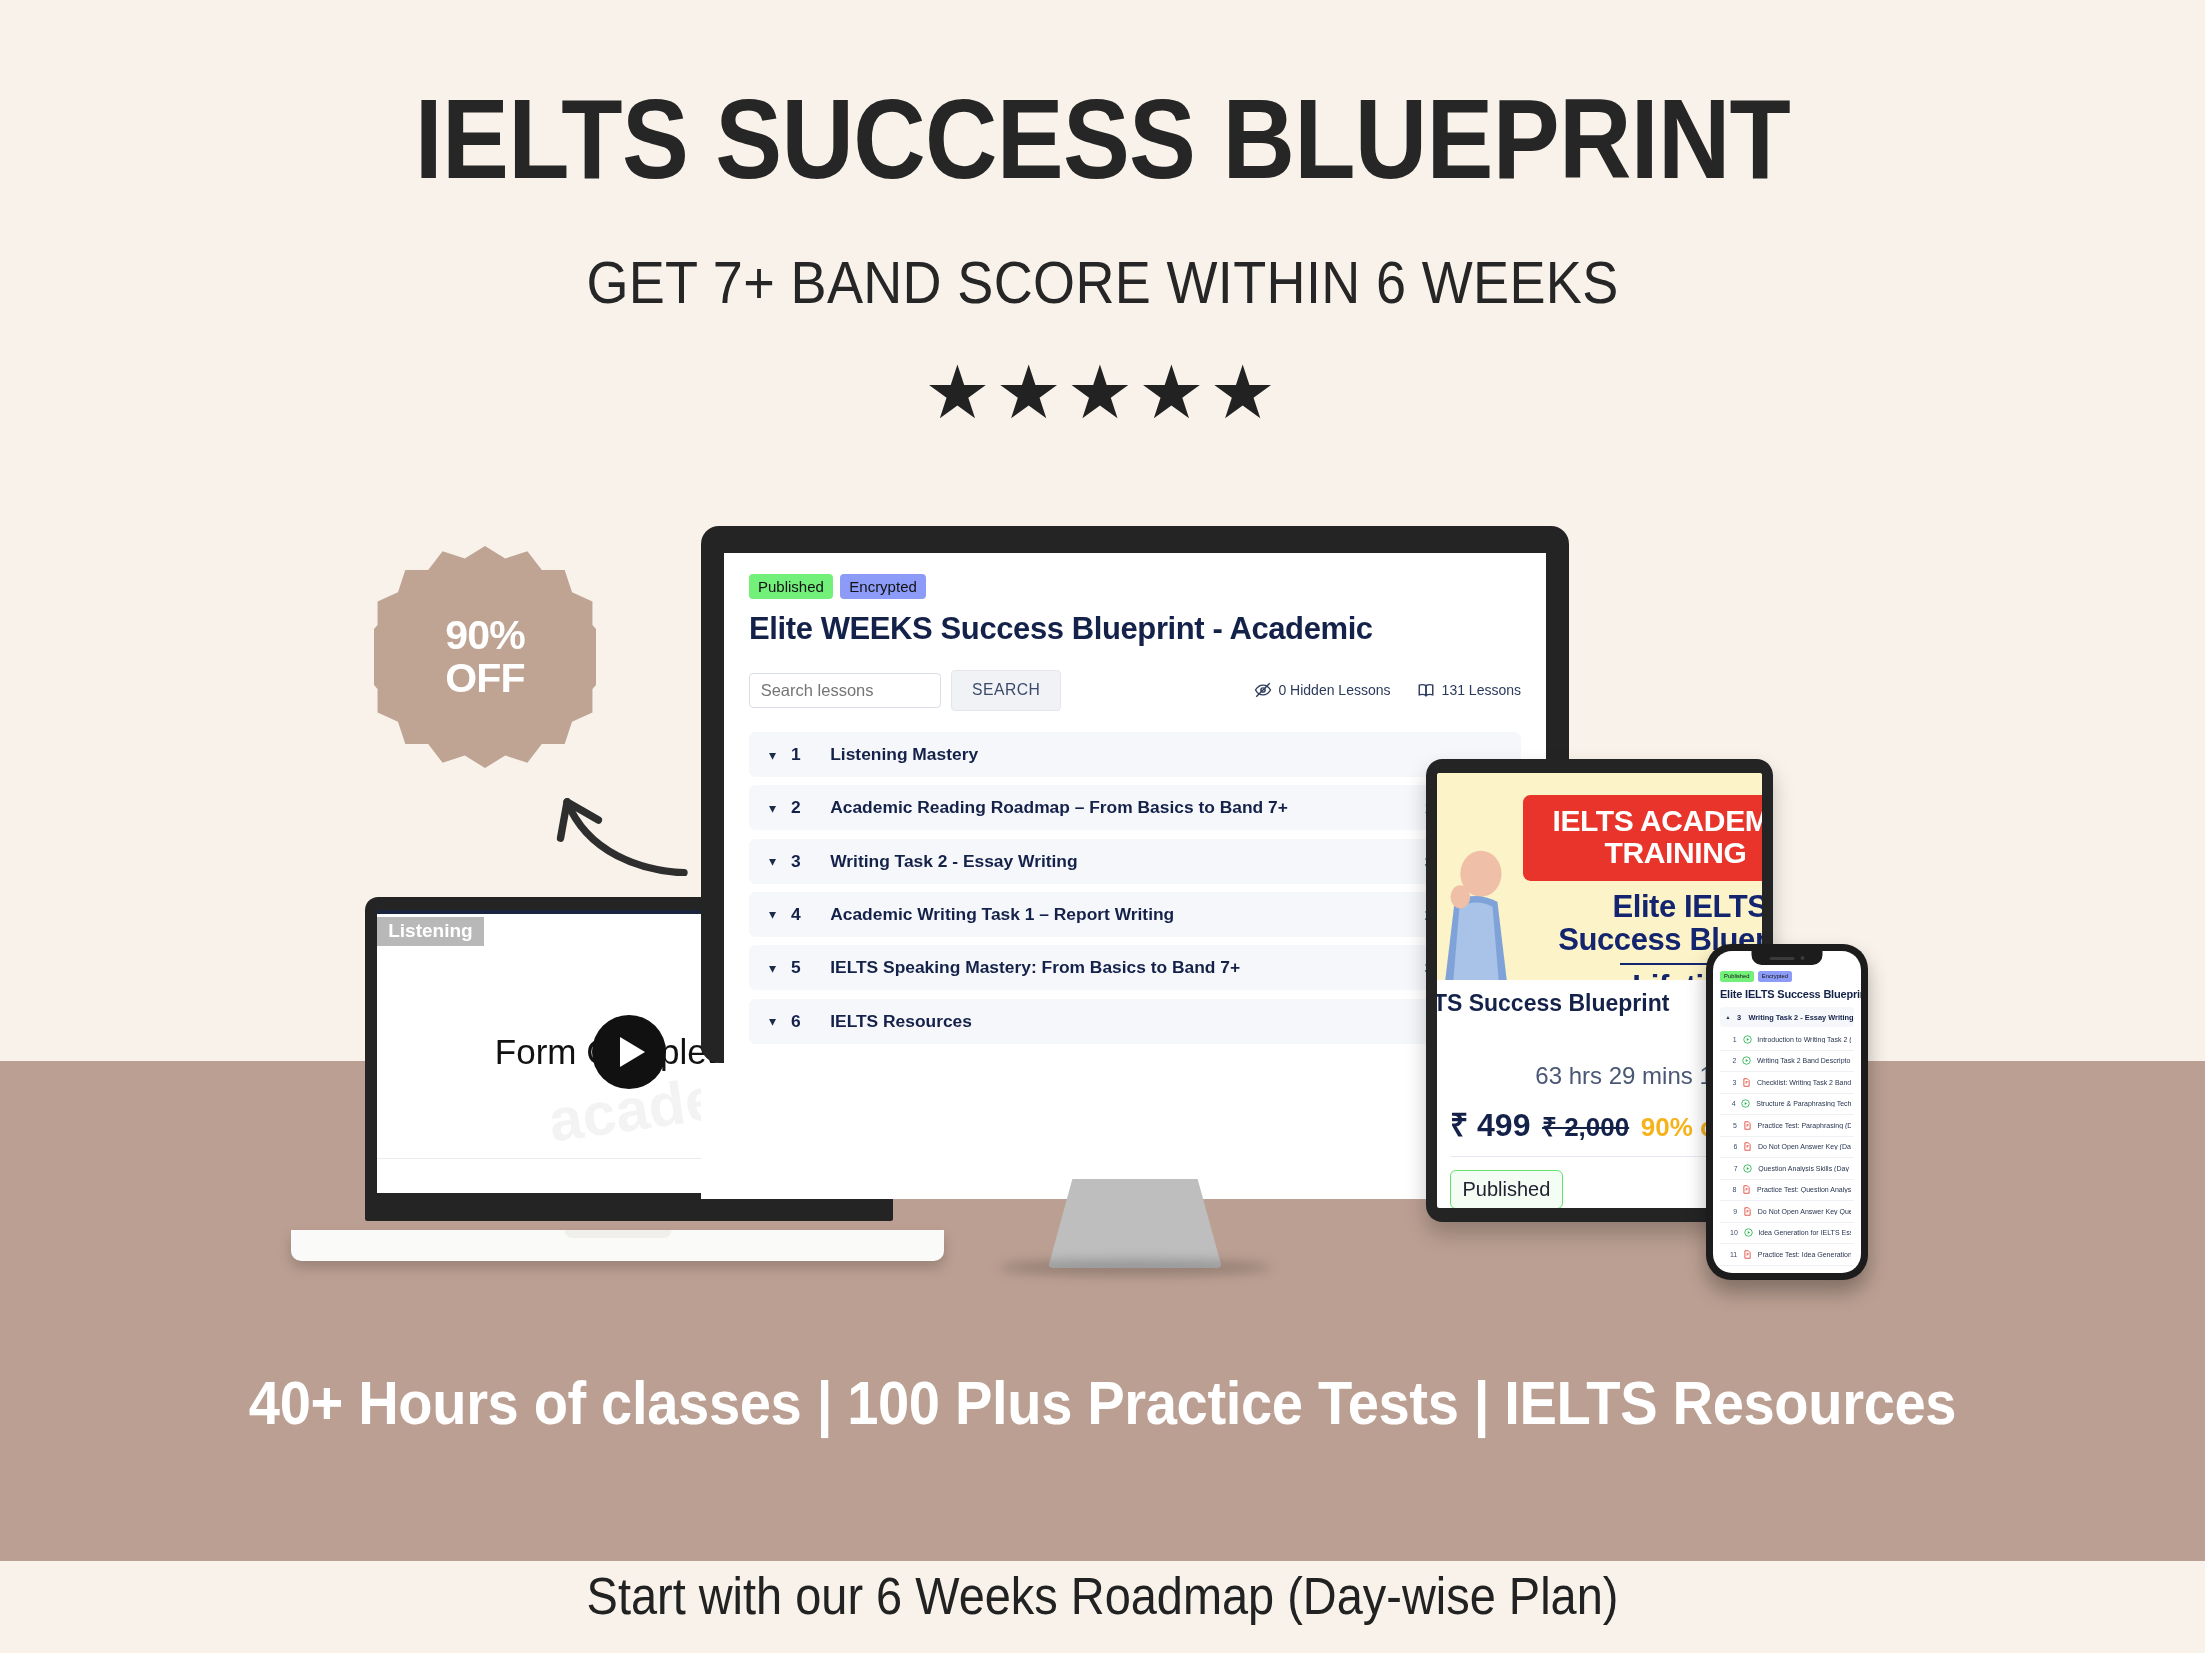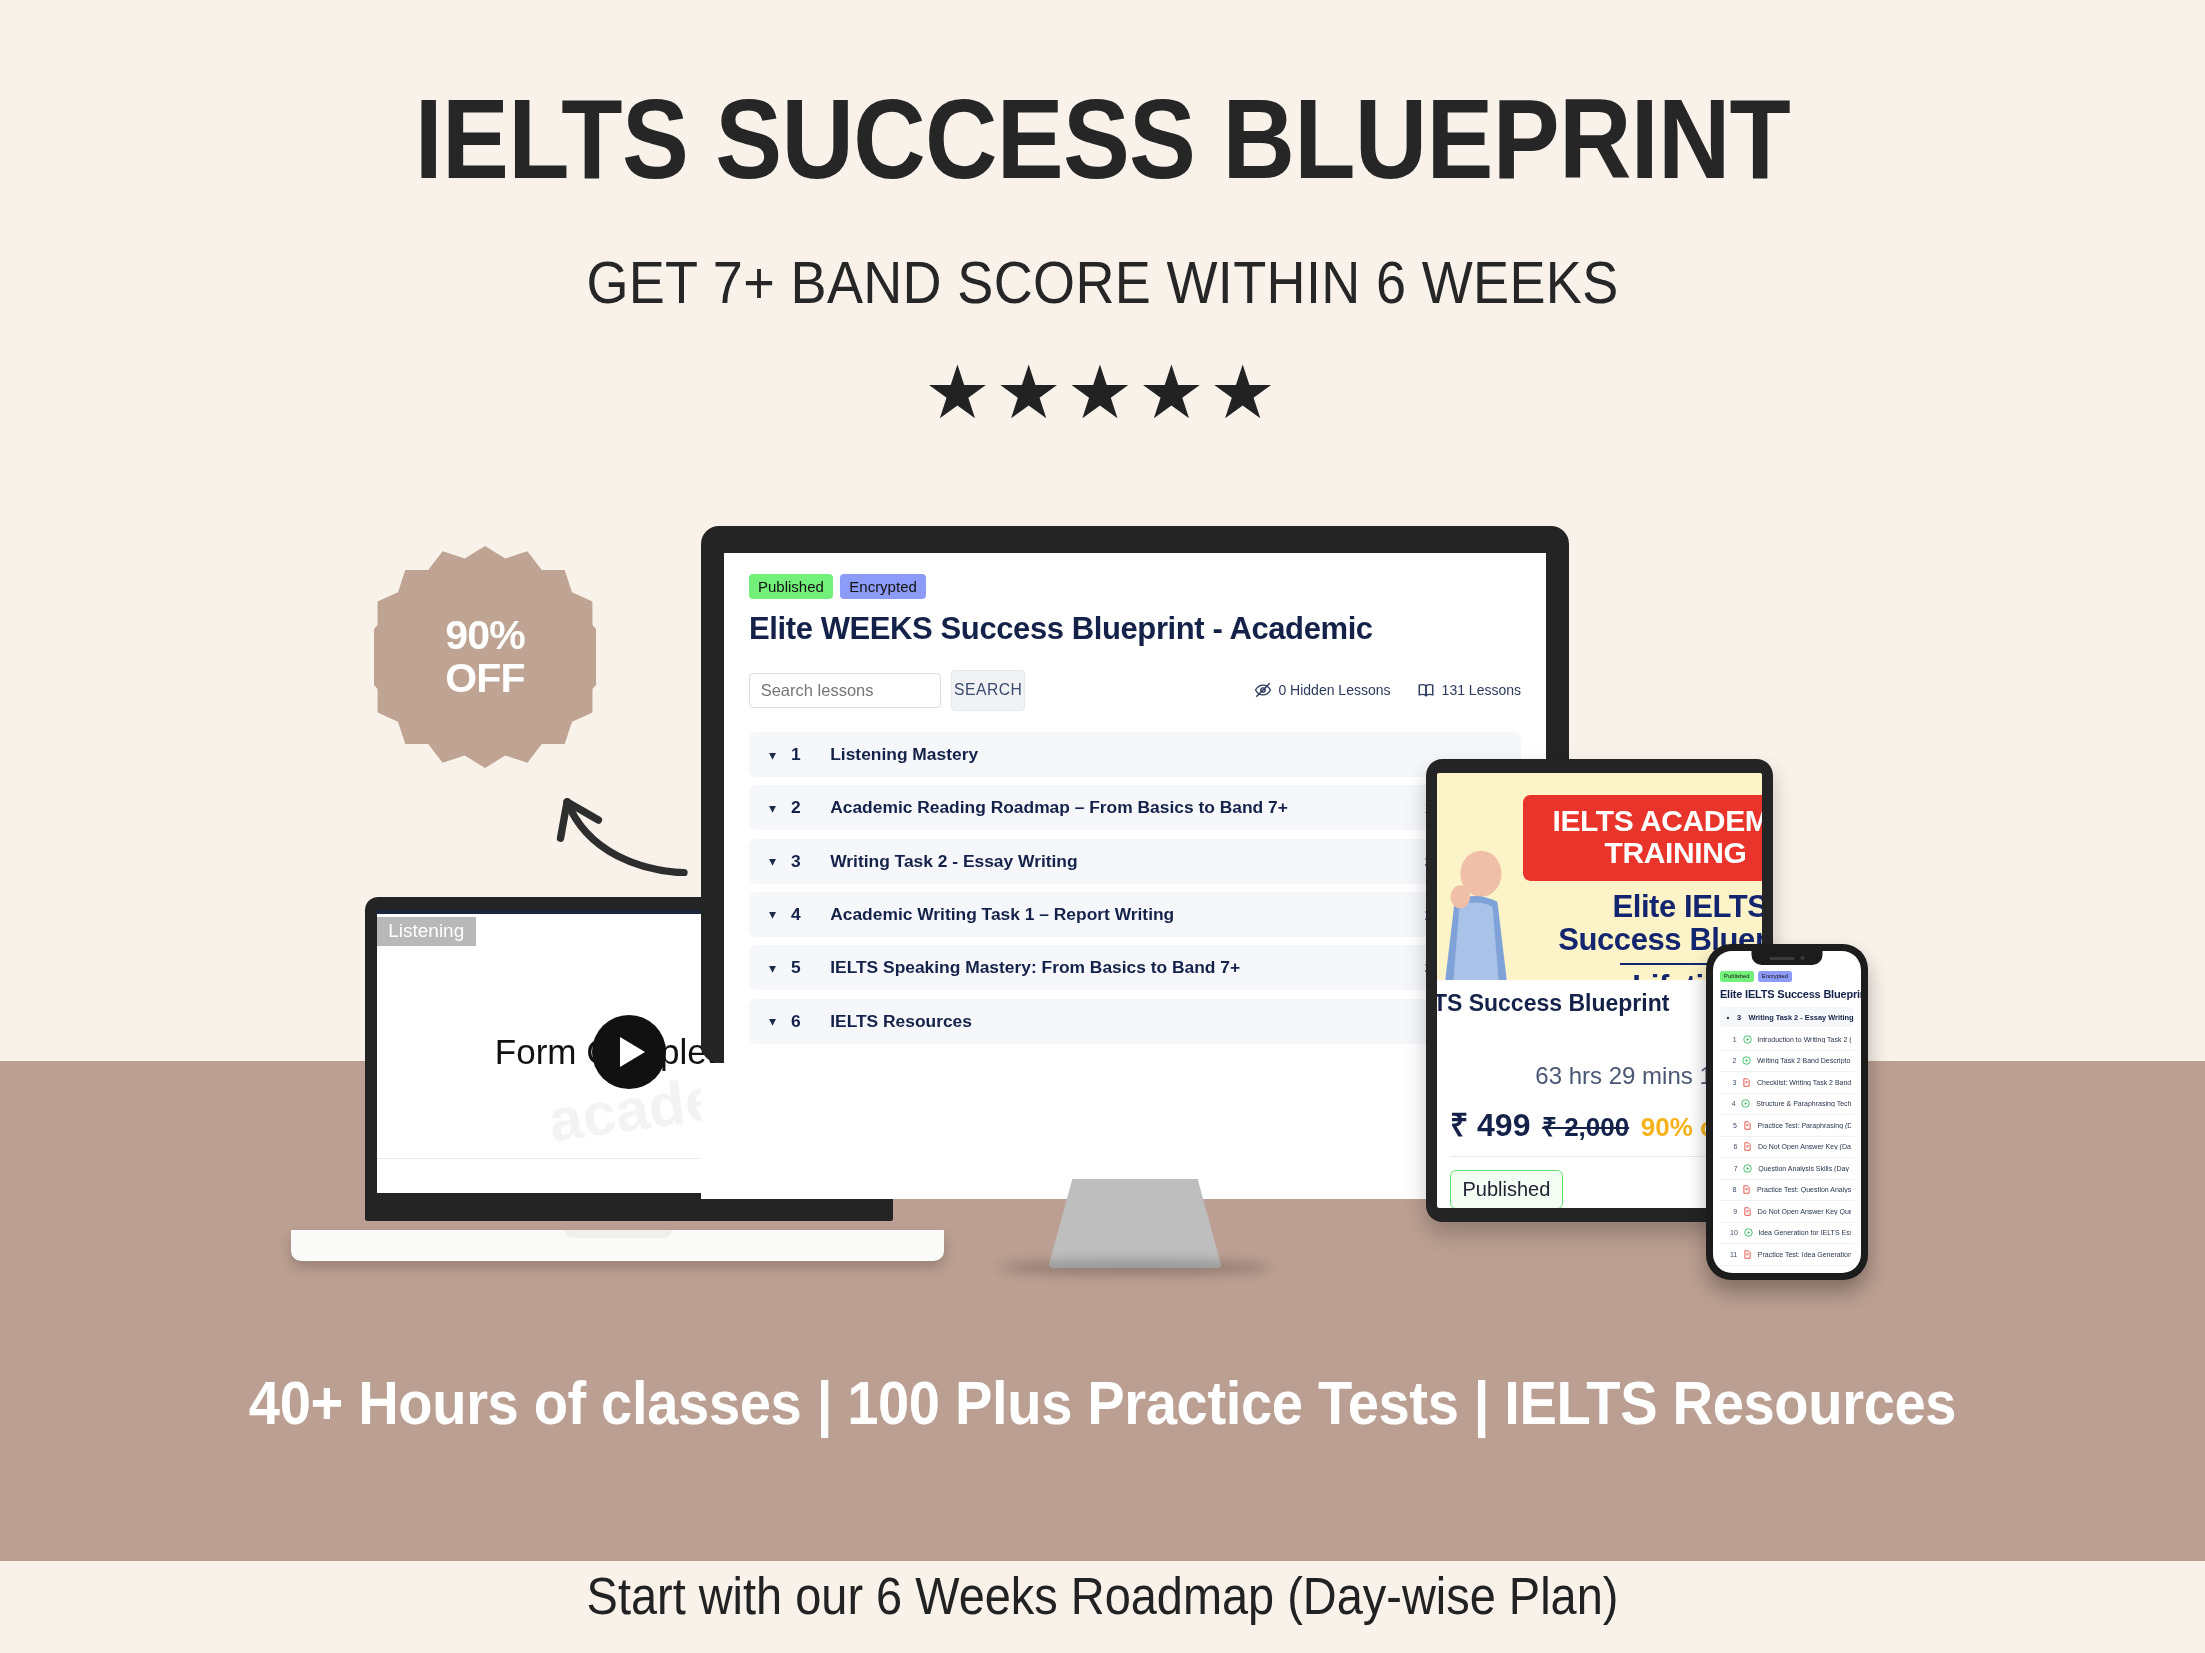--- a/index.html
+++ b/index.html
@@ -83,21 +83,21 @@
   
   .laptop { position: absolute; left: 291px; top: 897px; width: 653px; height: 364px; }
   .laptop-lid {
     position: absolute; left: 74px; top: 0; width: 528px; height: 324px;
     background: #242424; border-radius: 13.2px 13.2px 2.5px 2.5px; padding: 13.2px 11.6px 28px 11.6px;
   }
   .laptop-screen { width: 100%; height: 100%; background: #fff; overflow: hidden; position: relative; }
   .laptop-topbar { height: 4.1px; background: #1c2540; width: 100%; }
   .lap-tag {
     position: absolute; left: 0; top: 6.6px; background: #b8b8b8; color: #fff;
-    font-weight: 400; font-size: 19px; padding: 3.3px 11.6px 4.1px 11.6px; text-align: right;
+    font-weight: 700; font-size: 19px; padding: 3.3px 11.6px 4.1px 11.6px; text-align: right;
   }
   .lap-center {
     position: absolute; left: 0; top: 0; width: 100%; height: 100%;
     display: flex; align-items: center; justify-content: center;
   }
   .lap-title { font-size: 35px; color: #111; font-family: "Liberation Sans", sans-serif; }
   .lap-play {
     position: absolute; left: 50%; top: 50%; transform: translate(-50%,-50%);
     width: 74px; height: 74px; border-radius: 50%; background: #111;
     display: flex; align-items: center; justify-content: center;
@@ -158,21 +158,21 @@
     font-size: 31px; font-weight: 700; color: #14224a; letter-spacing: -0.4px;
     margin-bottom: 23px;
   }
   .mon-searchrow { display: flex; align-items: center; gap: 10px; margin-bottom: 21.5px; }
   .mon-search-input {
     width: 192px; height: 35px; border: 0.8px solid #d9dde6; border-radius: 4.1px;
     padding: 0 10.7px; font-size: 16.5px; color: #9aa2b3; background: #fff;
     font-family: "Liberation Sans", sans-serif;
   }
   .mon-search-btn {
-    height: 41px; padding: 0 2px; background: #f1f2f6; border: 0.8px solid #e4e6ec;
+    height: 41px; padding: 0 20px; background: #f1f2f6; border: 0.8px solid #e4e6ec;
     border-radius: 4.1px; font-size: 15.7px; color: #3a4a6b; letter-spacing: 0.5px;
     font-family: "Liberation Sans", sans-serif; cursor: pointer;
   }
   .mon-meta { margin-left: auto; display: flex; gap: 26.5px; align-items: center;
     font-size: 14px; color: #2b3a5c; }
   .mon-meta span { display: inline-flex; align-items: center; gap: 6.6px; white-space: nowrap; }
   .sec-row {
     background: #F6F7FB; border-radius: 6.6px; height: 45px; margin-bottom: 8.3px;
     display: flex; align-items: center; padding: 0 20px; gap: 15px;
   }

